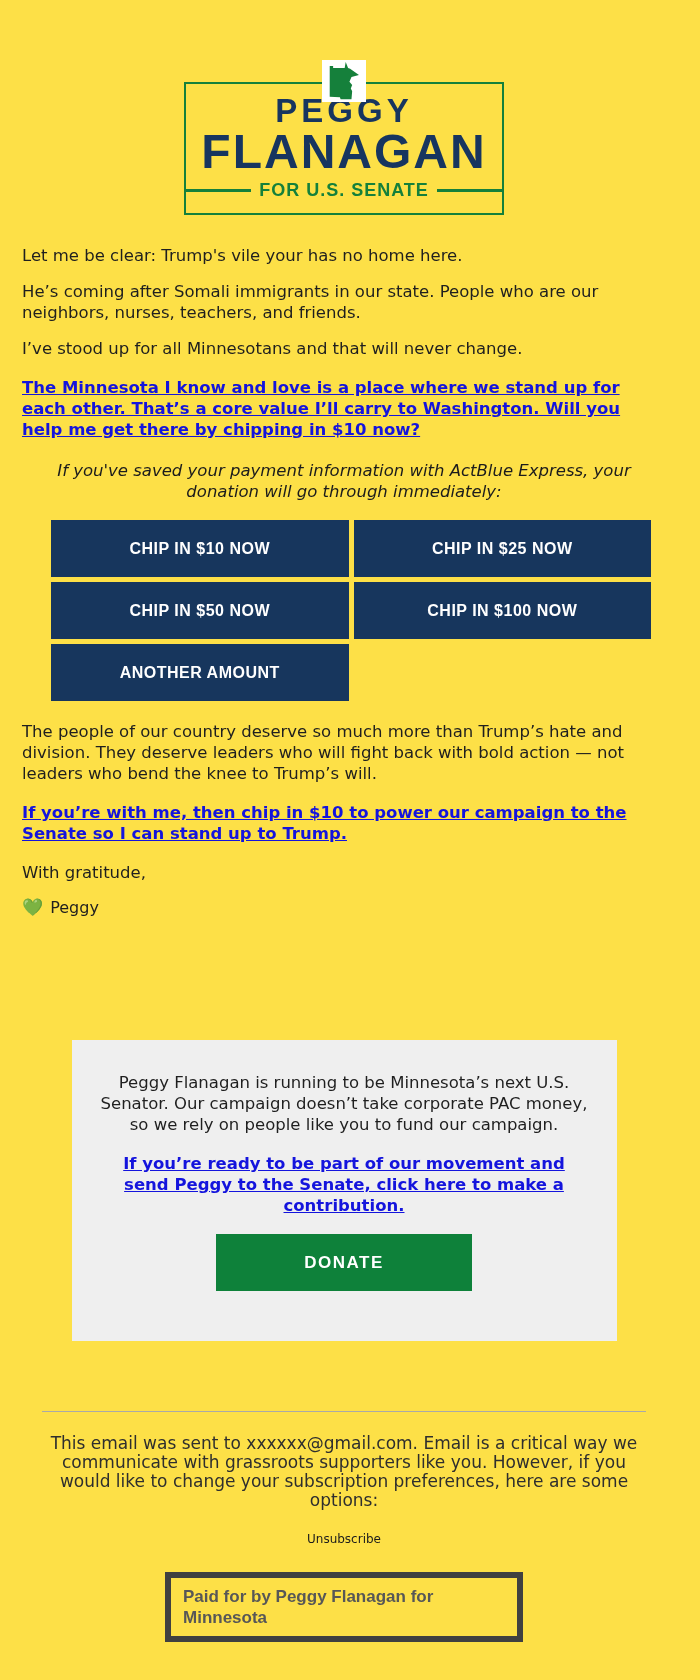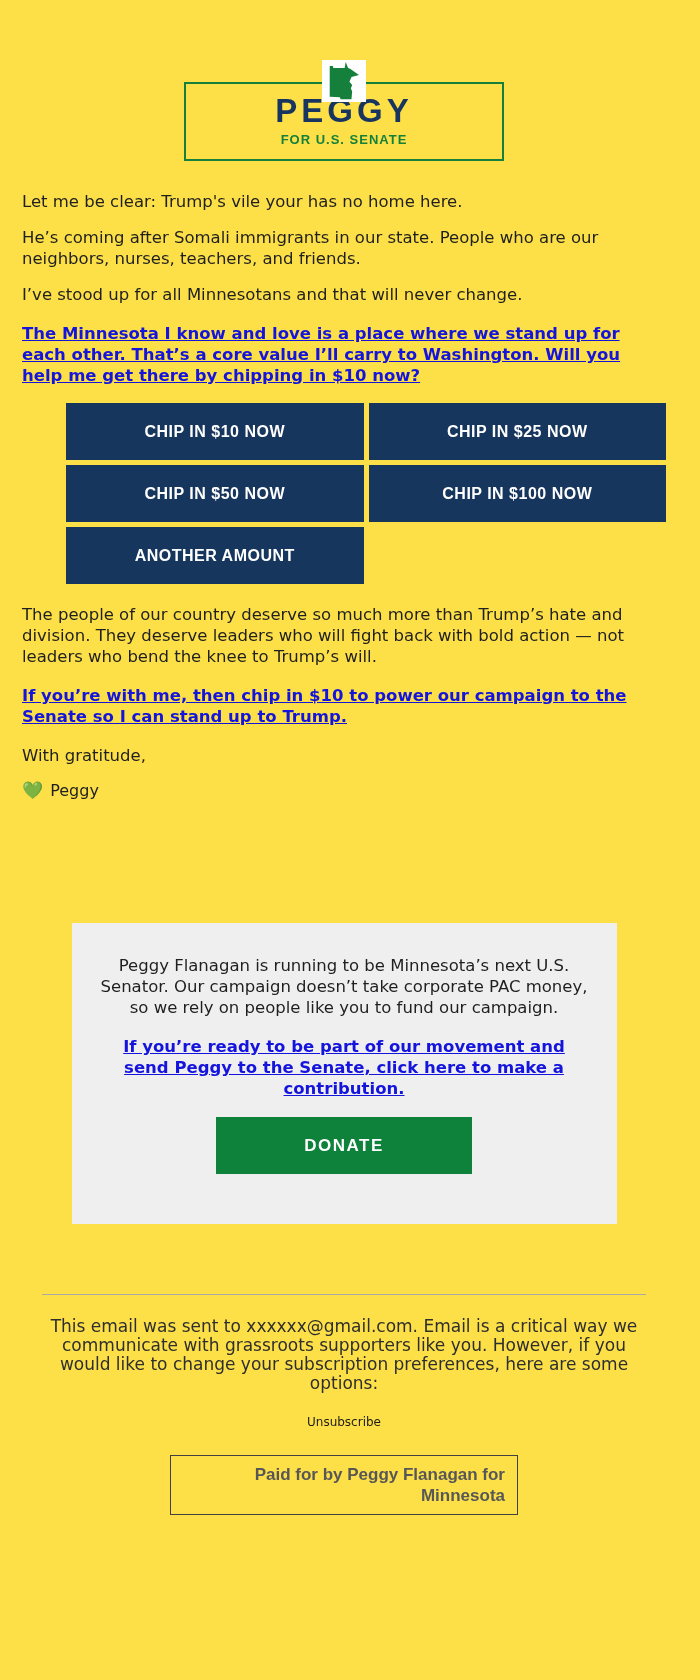--- a/index.html
+++ b/index.html
@@ -23,38 +23,37 @@
   .logo-peggy{
     color:#17355f;font-weight:800;font-size:33px;line-height:34px;
     letter-spacing:4px;font-family:"Liberation Sans",sans-serif;
   }
   .logo-flanagan{
     color:#17355f;font-weight:800;font-size:48px;line-height:48px;
     letter-spacing:2px;font-family:"Liberation Sans",sans-serif;
   }
   .logo-tagline{
     display:flex;align-items:center;margin-top:4px;
-    color:#15803b;font-weight:800;font-size:13px;letter-spacing:1px;
+    color:#15803b;font-weight:800;font-size:18px;letter-spacing:1px;
     font-family:"Liberation Sans",sans-serif;
-    flex-direction:column;
   }
   .logo-tagline .dash{flex:1;height:3px;background:#15803b;}
   .logo-tagline .tl-text{padding:0 8px;white-space:nowrap;}
   
   p{margin:0 0 15px 0;font-size:16.5px;line-height:21px;}
   .blue-link{
     color:#1414dd;font-weight:bold;text-decoration:underline;cursor:pointer;
   }
   .link-para{margin:18px 0 17px 0;}
   .actblue-note{
     font-style:italic;text-align:center;margin:20px 10px 18px 10px;color:#1c1c1c;
   }
   
   .btn-grid{
-    width:600px;margin:0 0 20px 44px;
+    width:600px;margin:0 0 20px 29px;
     display:grid;grid-template-columns:1fr 1fr;gap:5px;
   }
   .chip-btn{
     background:#17365d;color:#ffffff;text-decoration:none;
     height:57px;display:flex;align-items:center;justify-content:center;
     font-weight:bold;font-size:16px;letter-spacing:.5px;cursor:pointer;
     font-family:"Liberation Sans",sans-serif;
   }
   .closing{margin:18px 0 14px 0;}
   .signature{margin:4px 0 0 0;display:flex;align-items:center;gap:7px;}
@@ -76,57 +75,59 @@
   .footer-rule{border:none;border-top:1px solid #a9a9a9;width:604px;margin:70px auto 22px auto;}
   .disclaimer{
     max-width:600px;margin:0 auto;text-align:center;
     font-size:17px;line-height:19px;color:#2e2e2e;
   }
   .unsubscribe{
     display:block;text-align:center;margin-top:22px;font-size:12px;
     color:#1c1c1c;text-decoration:none;cursor:pointer;
   }
   .paid-for-box{
-    width:322px;margin:26px auto 0 auto;border:1px solid #404040;
-    padding:8px 12px;box-sizing:content-box;text-align:right;
+    width:322px;margin:26px auto 0 auto;border:6px solid #404040;
+    padding:8px 12px;box-sizing:content-box;text-align:left;
   }
   .paid-for-text{
     color:#575757;font-weight:bold;font-size:17px;line-height:21px;
     font-family:"Liberation Sans",sans-serif;
   }
 </style>
 </head>
 <body>
 
 <div class="page">
 
   <div class="logo-wrap">
     <a class="logo-box">
       <span class="mn-badge">
         <svg width="34" height="42" viewBox="0 0 50 60">
           <path fill="#15803b" d="M4 14 L4 8 L9 8 L9 11 L26 11 L27.5 2 L31 11 L34 12 L47 21 L36 24 L33 31 L37 36 L35 41 L37 45 L36 57 L20 57 L19 54 L4 53 Z"></path>
         </svg>
       </span>
       <div class="logo-peggy">PEGGY</div>
+      <div class="logo-flanagan">FLANAGAN</div>
       <div class="logo-tagline">
         <span class="dash"></span>
         <span class="tl-text">FOR U.S. SENATE</span>
         <span class="dash"></span>
       </div>
     </a>
   </div>
 
   <p>Let me be clear: Trump's vile your has no home here.</p>
   <p>He’s coming after Somali immigrants in our state. People who are our neighbors, nurses, teachers, and friends.</p>
   <p>I’ve stood up for all Minnesotans and that will never change.</p>
 
   <p class="link-para">
     <a class="blue-link">The Minnesota I know and love is a place where we stand up for each other. That’s a core value I’ll carry to Washington. Will you help me get there by chipping in $10 now?</a>
   </p>
 
+  <p class="actblue-note">If you've saved your payment information with ActBlue Express, your donation will go through immediately:</p>
 
   <div class="btn-grid">
     <a class="chip-btn">CHIP IN $10 NOW</a>
     <a class="chip-btn">CHIP IN $25 NOW</a>
     <a class="chip-btn">CHIP IN $50 NOW</a>
     <a class="chip-btn">CHIP IN $100 NOW</a>
     <a class="chip-btn">ANOTHER AMOUNT</a>
   </div>
 
   <p>The people of our country deserve so much more than Trump’s hate and division. They deserve leaders who will fight back with bold action — not leaders who bend the knee to Trump’s will.</p>

